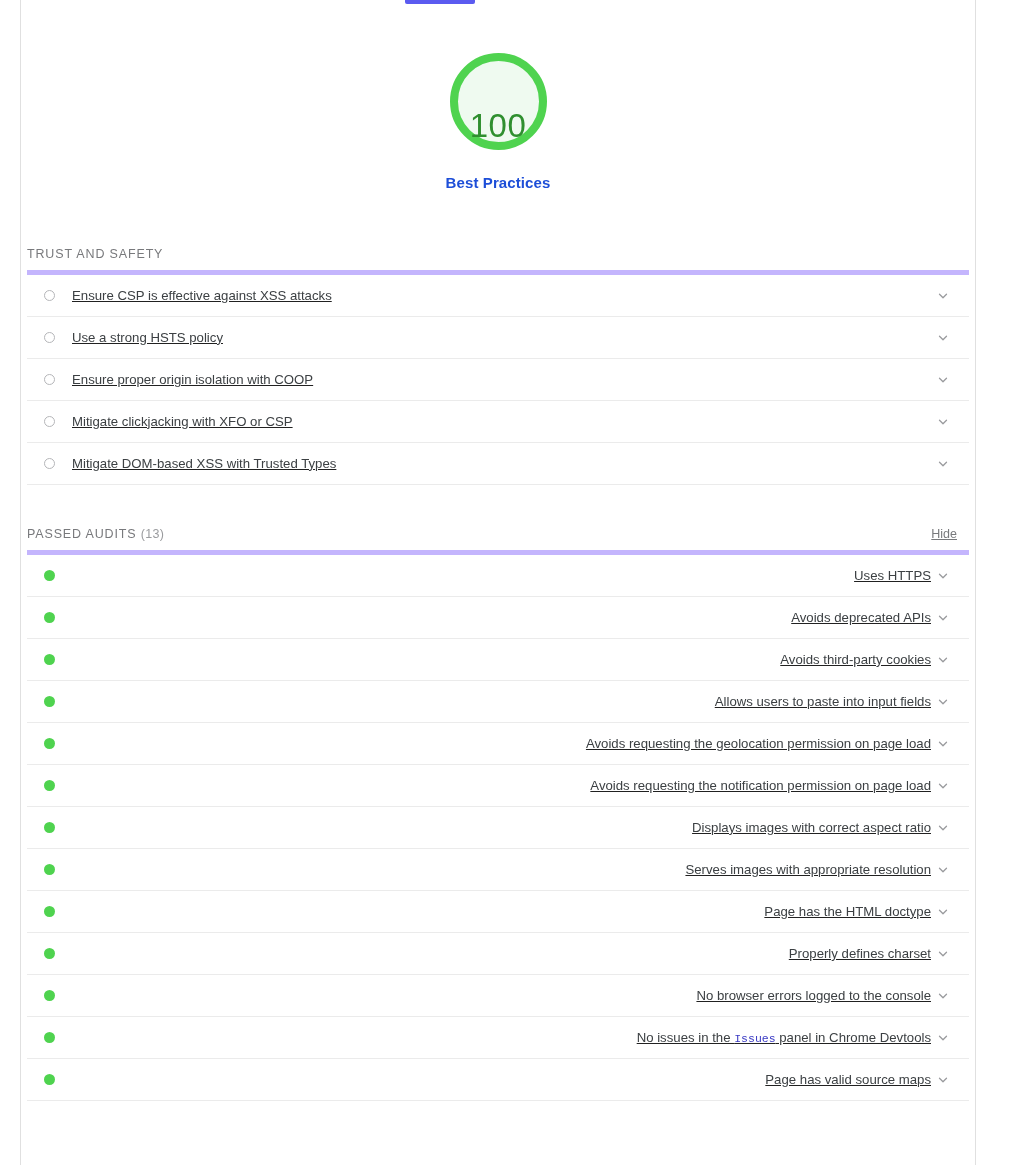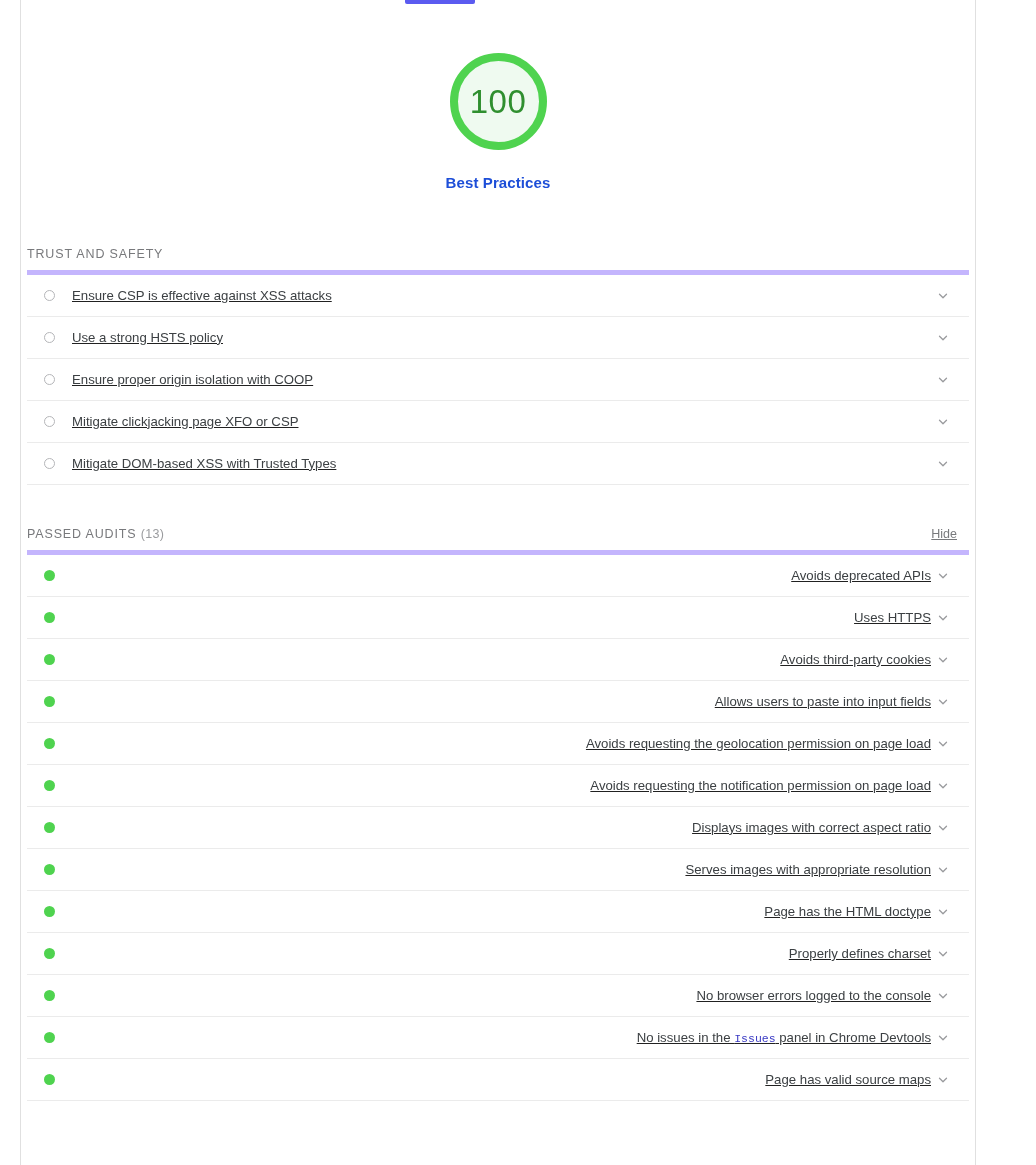--- a/index.html
+++ b/index.html
@@ -50,21 +50,21 @@
     align-items: center;
   }
   .gauge {
     width: 97px;
     height: 97px;
     border-radius: 50%;
     background: #effaf0;
     border: 8px solid #4fd34f;
     box-sizing: border-box;
     display: flex;
-    align-items: center;
+    align-items: flex-end;
     justify-content: center;
   }
   .gauge-value {
     font-size: 33px;
     line-height: 1;
     color: #2f8f2f;
     font-weight: 400;
     letter-spacing: 0.5px;
   }
   .gauge-label {
@@ -206,21 +206,21 @@
             <span class="marker informative"></span>
             <span class="audit-title">Ensure proper origin isolation with COOP</span>
             <span class="chevron">
               <svg width="14" height="14" viewBox="0 0 24 24" fill="none" stroke="currentColor" stroke-width="2.2" stroke-linecap="round" stroke-linejoin="round">
                 <polyline points="6 9 12 15 18 9"></polyline>
               </svg>
             </span>
           </div>
           <div class="audit-row">
             <span class="marker informative"></span>
-            <span class="audit-title">Mitigate clickjacking page XFO or CSP</span>
+            <span class="audit-title">Mitigate clickjacking with XFO or CSP</span>
             <span class="chevron">
               <svg width="14" height="14" viewBox="0 0 24 24" fill="none" stroke="currentColor" stroke-width="2.2" stroke-linecap="round" stroke-linejoin="round">
                 <polyline points="6 9 12 15 18 9"></polyline>
               </svg>
             </span>
           </div>
           <div class="audit-row">
             <span class="marker informative"></span>
             <span class="audit-title">Mitigate DOM-based XSS with Trusted Types</span>
             <span class="chevron">
@@ -232,30 +232,30 @@
         </div>
       </div>
       <div class="section section-passed">
         <div class="section-header">
           <div class="section-title"><span>PASSED AUDITS</span> <span class="count">(13)</span></div>
           <div class="section-toggle">Hide</div>
         </div>
         <div class="audit-list">
           <div class="audit-row">
             <span class="marker pass"></span>
+            <span class="audit-title">Uses HTTPS</span>
+            <span class="chevron">
+              <svg width="14" height="14" viewBox="0 0 24 24" fill="none" stroke="currentColor" stroke-width="2.2" stroke-linecap="round" stroke-linejoin="round">
+                <polyline points="6 9 12 15 18 9"></polyline>
+              </svg>
+            </span>
+          </div>
+          <div class="audit-row">
+            <span class="marker pass"></span>
             <span class="audit-title">Avoids deprecated APIs</span>
-            <span class="chevron">
-              <svg width="14" height="14" viewBox="0 0 24 24" fill="none" stroke="currentColor" stroke-width="2.2" stroke-linecap="round" stroke-linejoin="round">
-                <polyline points="6 9 12 15 18 9"></polyline>
-              </svg>
-            </span>
-          </div>
-          <div class="audit-row">
-            <span class="marker pass"></span>
-            <span class="audit-title">Uses HTTPS</span>
             <span class="chevron">
               <svg width="14" height="14" viewBox="0 0 24 24" fill="none" stroke="currentColor" stroke-width="2.2" stroke-linecap="round" stroke-linejoin="round">
                 <polyline points="6 9 12 15 18 9"></polyline>
               </svg>
             </span>
           </div>
           <div class="audit-row">
             <span class="marker pass"></span>
             <span class="audit-title">Avoids third-party cookies</span>
             <span class="chevron">

